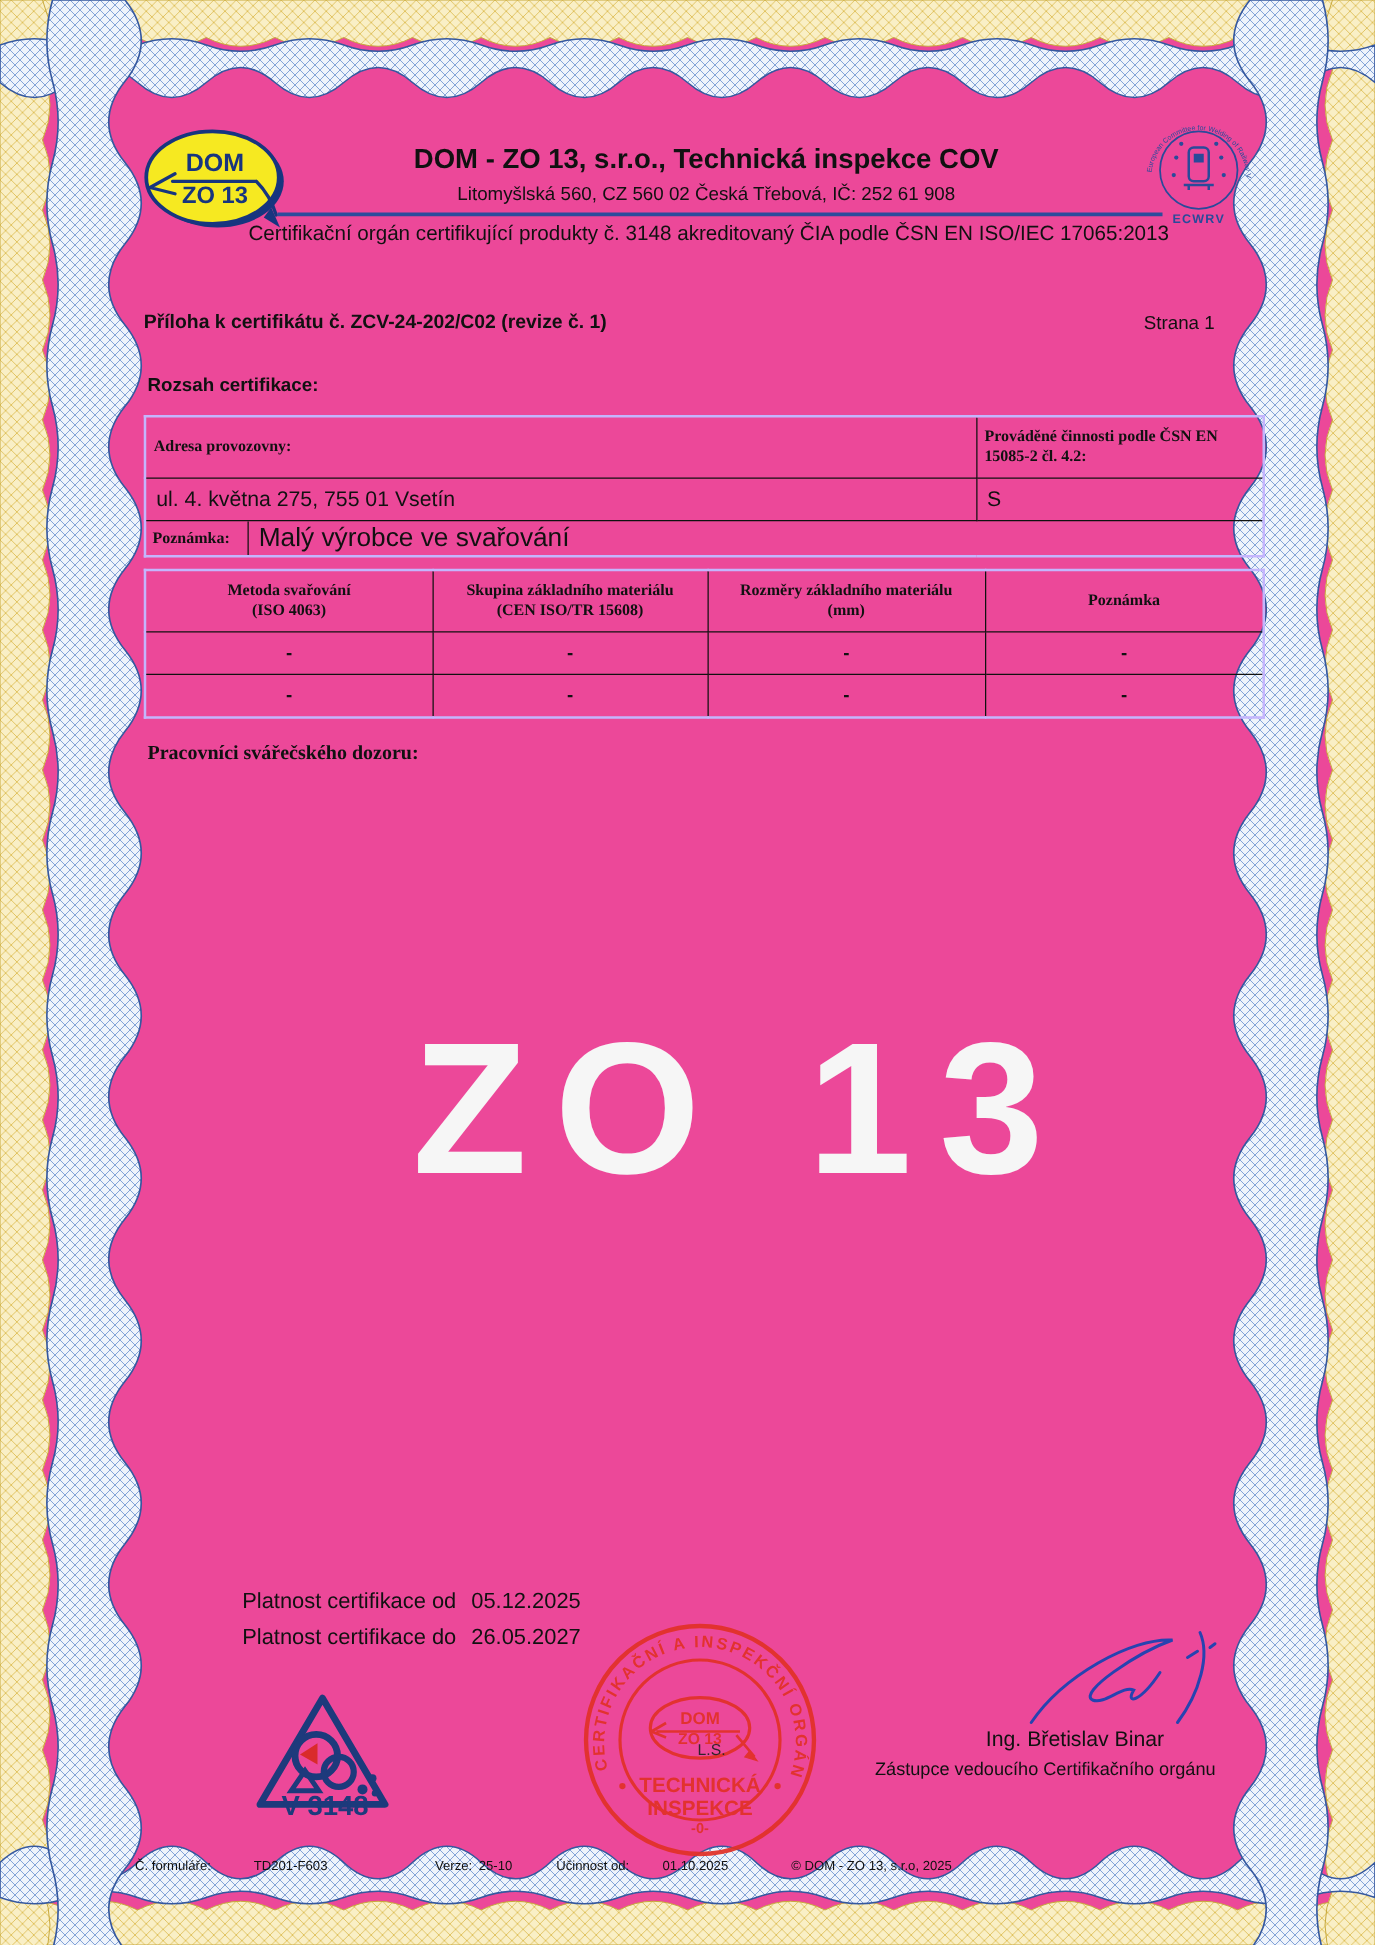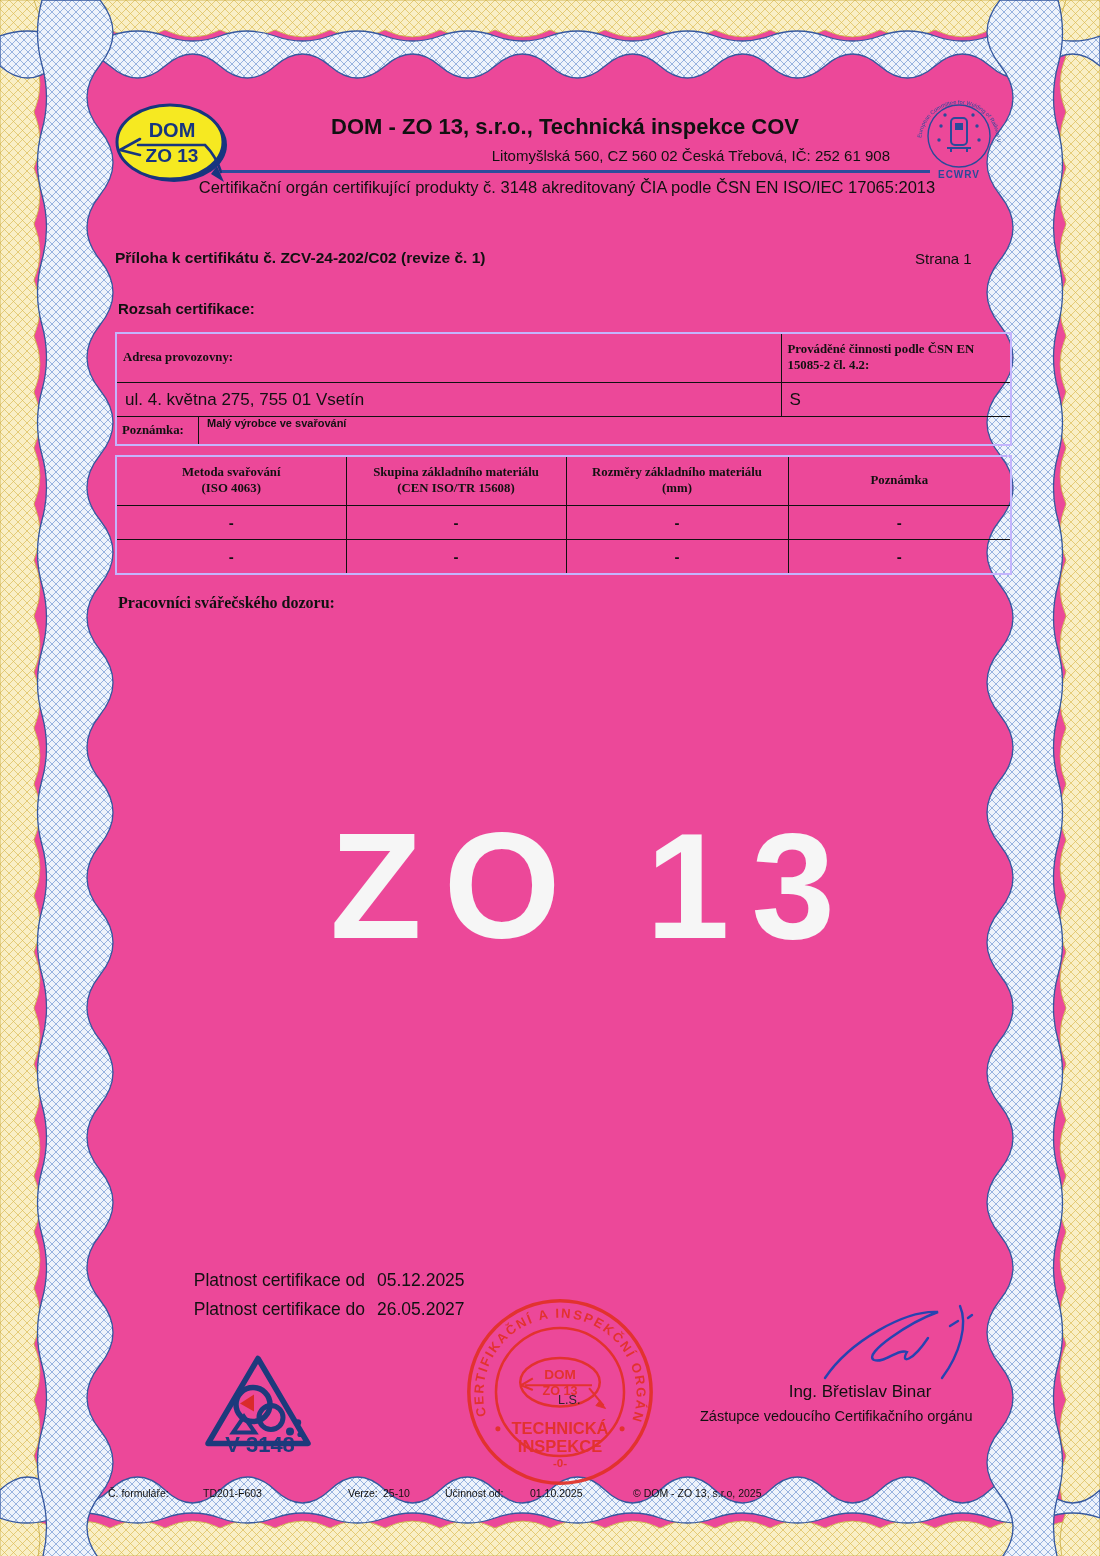--- a/index.html
+++ b/index.html
@@ -2,41 +2,41 @@
 <html><head>
 <meta charset="utf-8">
 <style>
   html,body{margin:0;padding:0;background:#888;}
   #page{position:relative;width:1100px;height:1556px;background:#ec4899;overflow:hidden;
         font-family:"Liberation Sans",sans-serif;color:#111;}
   #border-svg{position:absolute;left:0;top:0;width:1100px;height:1556px;z-index:0;}
   .layer{position:absolute;z-index:2;}
   
   .org-title{left:240px;top:114px;width:650px;text-align:center;font-size:22px;font-weight:bold;}
-  .org-address{left:240px;top:147px;width:650px;text-align:right;font-size:15px;}
+  .org-address{left:240px;top:147px;width:650px;text-align:center;font-size:15px;}
   .hdr-rule{left:222px;top:170px;width:708px;height:3px;background:#2c4c9c;}
   .accred{left:117px;top:178px;width:900px;text-align:center;font-size:16.5px;}
   .doc-title{left:115px;top:249px;font-size:15.5px;font-weight:bold;}
   .page-label{left:915px;top:250px;font-size:15px;}
   .sec-scope{left:118px;top:300px;font-size:15px;font-weight:bold;}
   .sec-serif{font-family:"Liberation Serif",serif;font-weight:bold;font-size:16px;}
   .sec-supervisors{left:118px;top:594px;}
   
   table{border-collapse:collapse;table-layout:fixed;}
   td{border:1.5px solid #111;overflow:hidden;}
   .tbl{position:absolute;z-index:2;}
   .t1{left:115px;top:332px;width:895px;}
   .t1 table,.t2 table,.t3 table{width:895px;border:2px solid #c4b5fd;}
   .hserif{font-family:"Liberation Serif",serif;font-weight:bold;font-size:12.8px;line-height:1.25;}
   .t1 .r1 td{height:44px;vertical-align:middle;padding:2px 6px;}
   .t1 .r2 td{height:31px;font-size:17px;padding:1px 8px;}
   .t1 .r3 td{height:27px;padding:0;}
-  .noterow{display:flex;align-items:flex-start;height:100%;}
+  .noterow{display:flex;align-items:center;height:100%;}
   .notelabel{width:82px;border-right:1.5px solid #111;height:100%;display:flex;align-items:center;padding-left:5px;box-sizing:border-box;}
-  .noteval{font-size:11px;padding-left:8px;font-weight:bold;}
+  .noteval{font-size:21px;padding-left:8px;}
   .t2{left:115px;top:455px;border-radius:29px;}
   .t2 .hd td{height:46px;text-align:center;vertical-align:middle;}
   .t2 .dr td{height:31px;text-align:center;font-size:15px;font-weight:bold;}
   .t3{left:115px;top:628px;}
   .t3 .hd td{height:28px;text-align:center;vertical-align:middle;font-size:12.3px;}
   .t3 .hd td:first-child{text-align:left;padding-left:6px;}
   .t3 .dr td{height:35px;font-size:17px;text-align:center;}
   .t3 .dr td:first-child{text-align:left;padding-left:8px;}
   
   .watermark{left:330px;top:800px;font-size:150px;font-weight:bold;color:#f6f6f6;letter-spacing:22px;z-index:1;}

